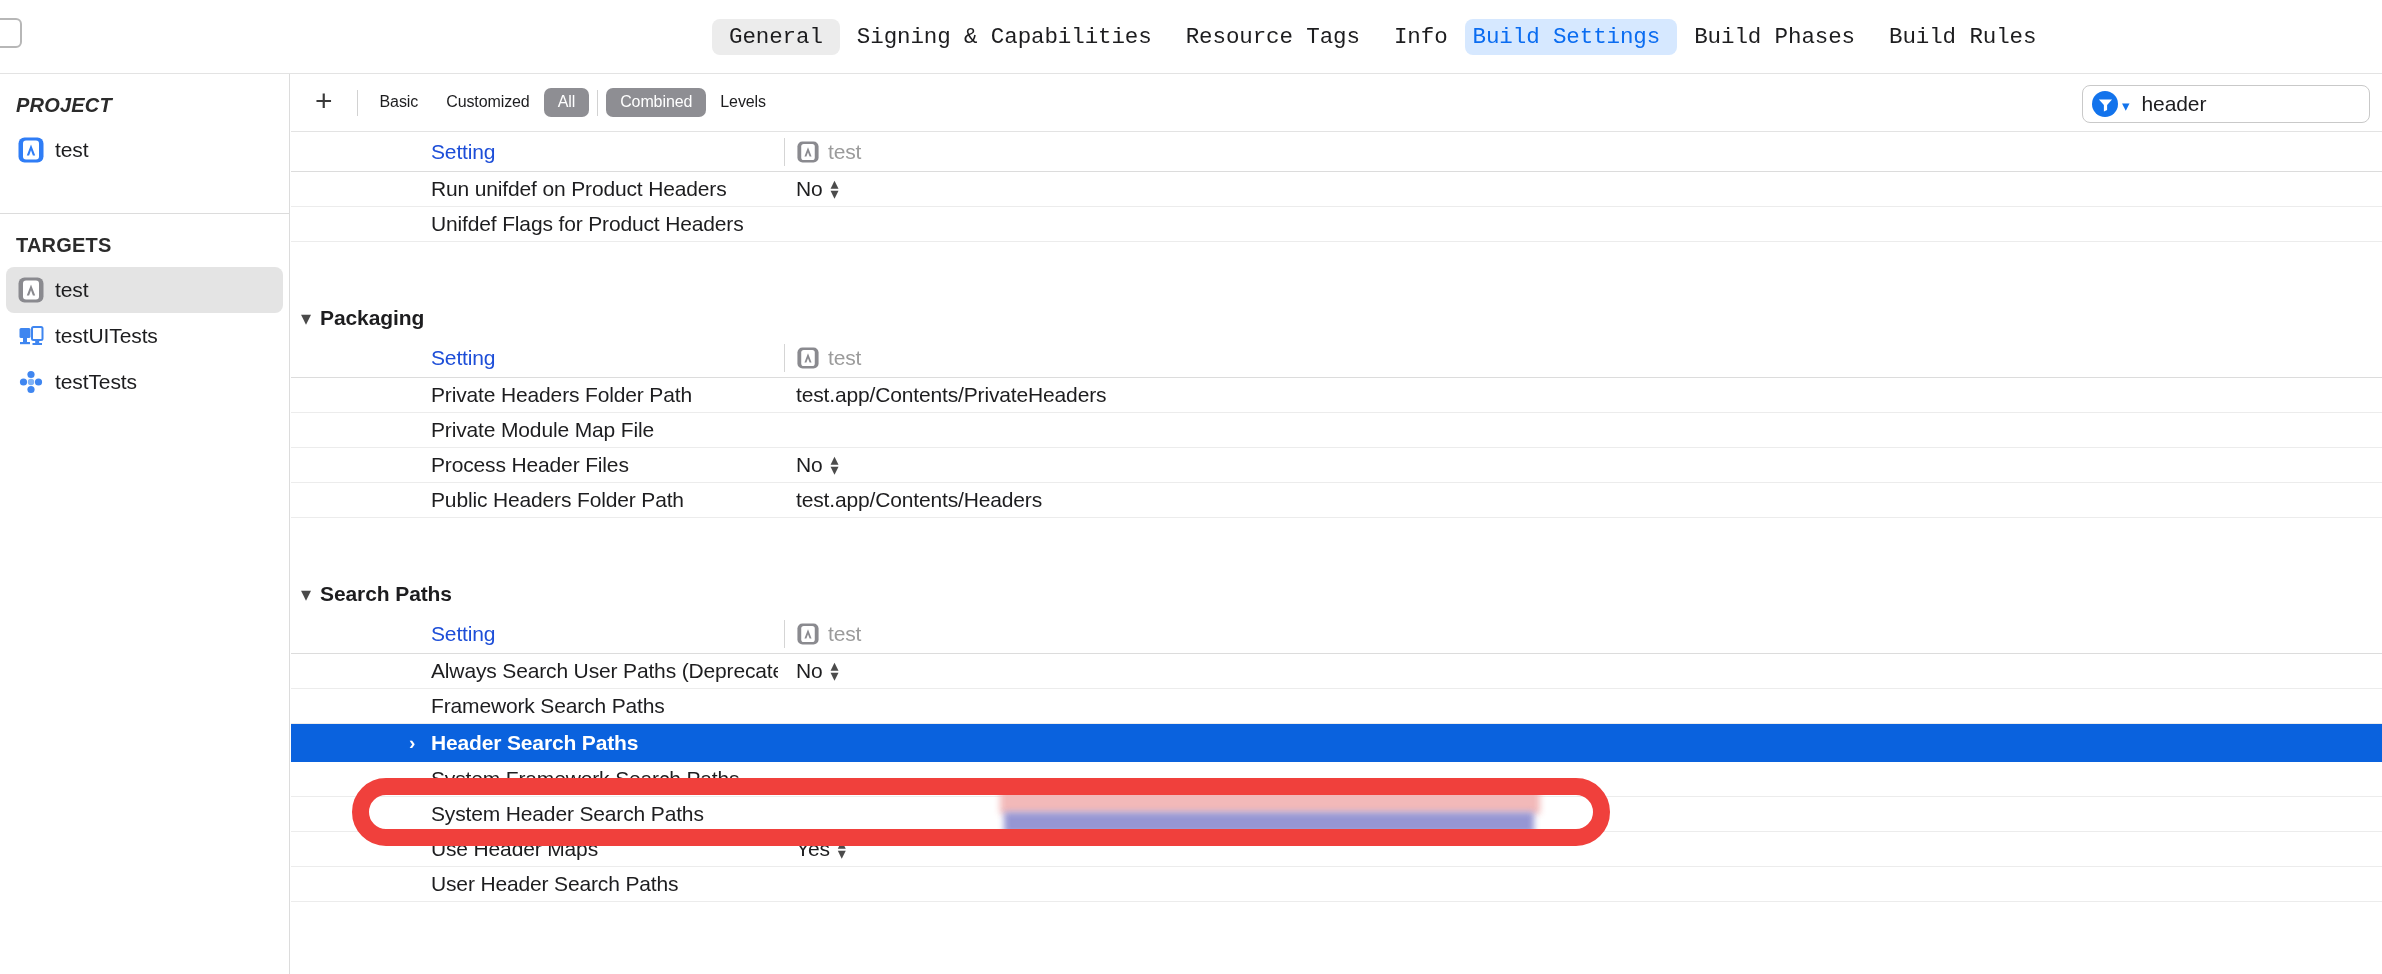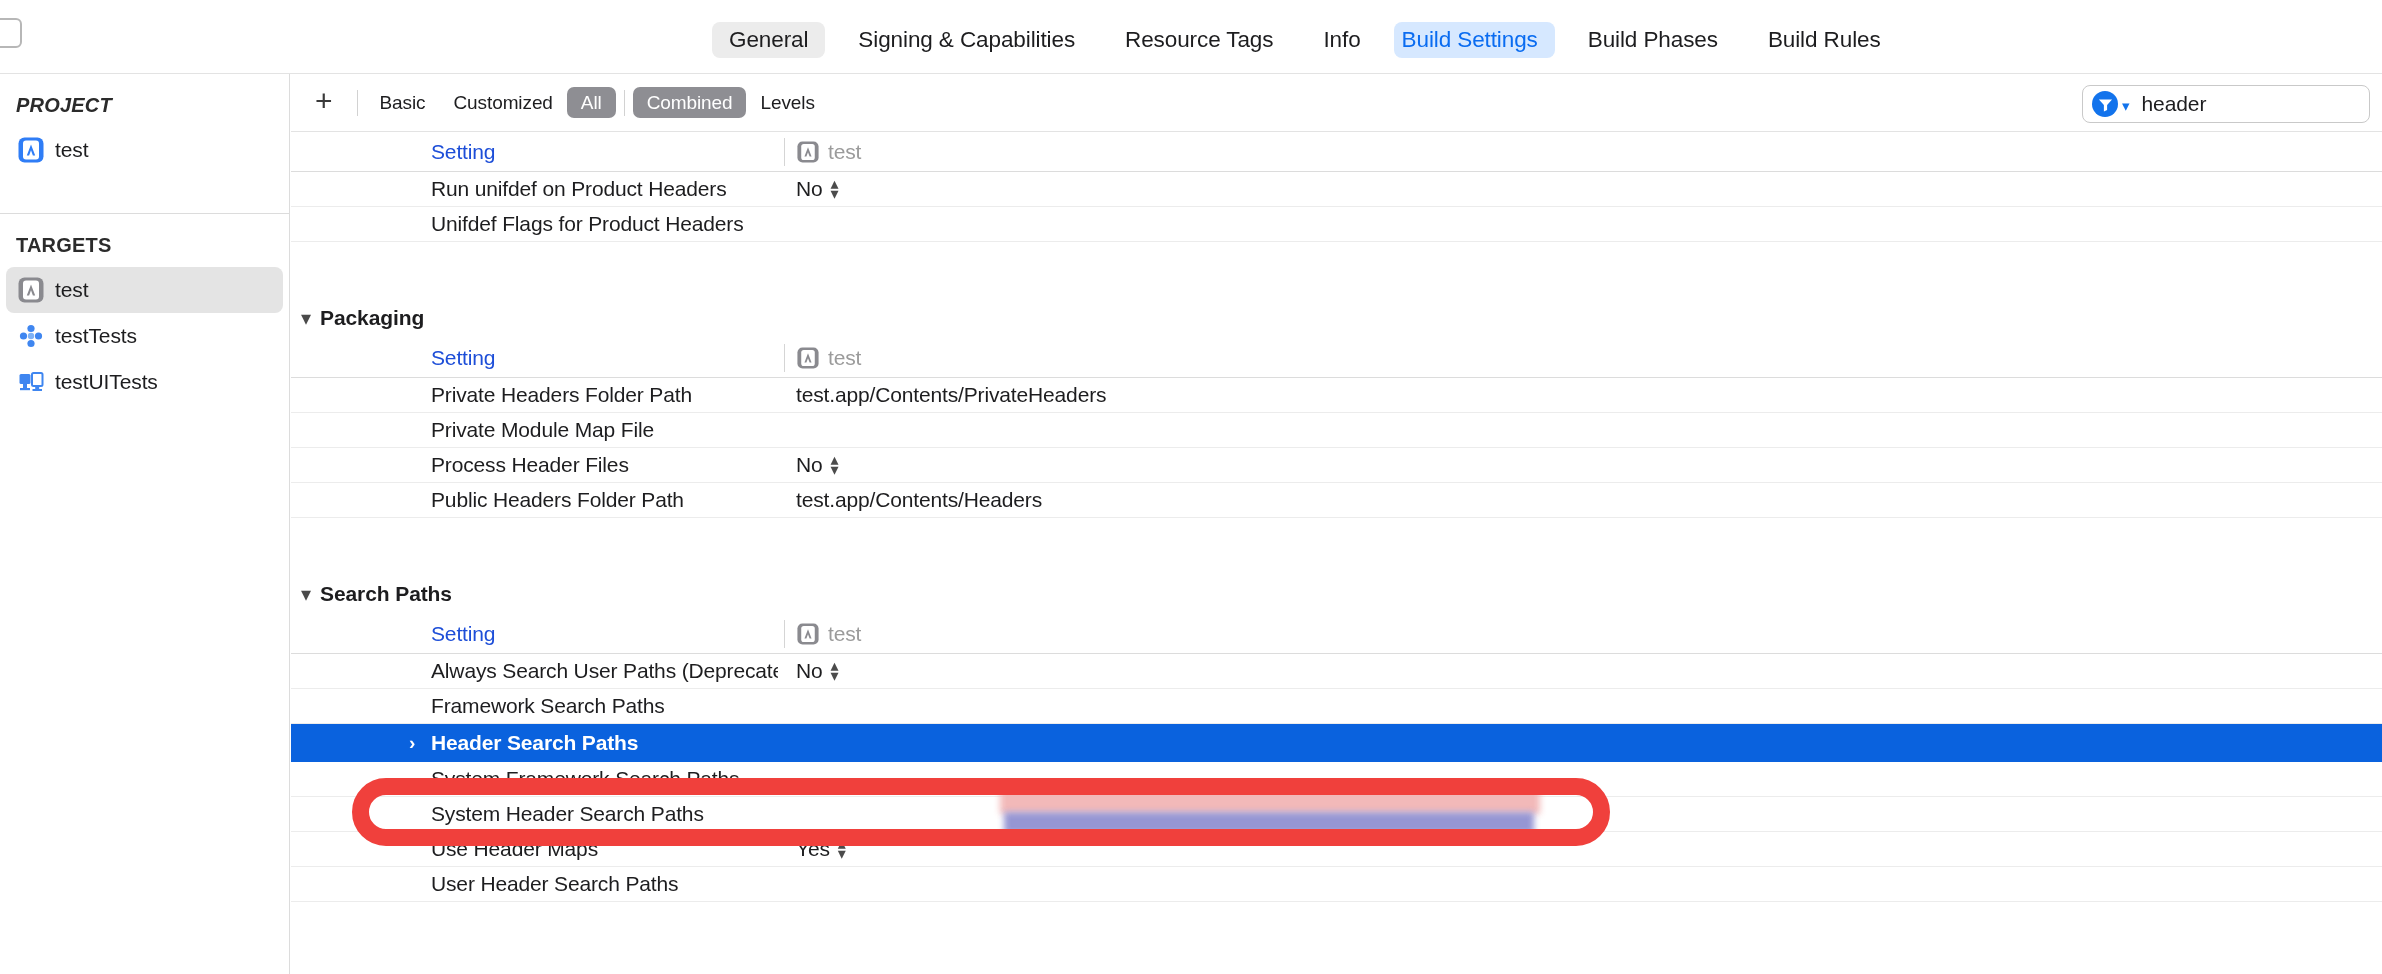--- a/index.html
+++ b/index.html
@@ -33,23 +33,24 @@
     left: -12px; top: 18px;
     width: 34px; height: 30px;
     border: 2.5px solid #b7b7b7;
     border-radius: 6px;
     background: #ffffff;
   }
   .tabs {
     position: absolute;
     left: 712px; top: 16px;
     display: flex;
-    align-items: flex-end;
-    gap: 16px;
+    align-items: center;
+    gap: 0px;
     height: 42px;
+    font-family: Liberation Mono, monospace;
   }
   .tab {
     font-size: 22.5px;
     color: #1d1d1f;
     padding: 7px 17px;
     border-radius: 8px;
     white-space: nowrap;
     line-height: 1;
     letter-spacing: -0.1px;
   }
@@ -118,21 +119,21 @@
     line-height: 1;
     padding: 0 16px 4px 6px;
     font-weight: 300;
   }
   .vsep {
     width: 1px; height: 26px;
     background: #d2d2d2;
     margin: 0 8px;
   }
   .fbtn {
-    font-size: 19px;
+    font-size: 16px;
     color: #1d1d1f;
     padding: 5px 14px;
     border-radius: 7px;
     white-space: nowrap;
     letter-spacing: -0.1px;
     line-height: 1.15;
   }
   .fbtn.on { background: #8e8e93; color: #ffffff; }
 
   .searchfield {
@@ -339,49 +340,49 @@
 
     <div class="side-row selected" style="margin-top:10px;">
       <span class="ic">
         <svg viewBox="0 0 26 26" width="26" height="26">
           <rect x="0.5" y="0.5" width="25" height="25" rx="6" fill="#8a8a8f"></rect>
           <rect x="5" y="3.5" width="16" height="19" rx="3" fill="#ffffff"></rect>
           <path d="M13 7.4 L17.2 18.4 L14.9 18.4 L13 13.2 L11.1 18.4 L8.8 18.4 Z" fill="#8a8a8f"></path>
         </svg>
       </span>
       <span class="side-label">test</span>
-    </div>
-
-    <div class="side-row">
-      <span class="ic">
-        <svg viewBox="0 0 26 26" width="26" height="26">
-          <circle cx="13" cy="5.5" r="3.6" fill="#3f86f0"></circle>
-          <circle cx="13" cy="20.5" r="3.6" fill="#3f86f0"></circle>
-          <circle cx="5.5" cy="13" r="3.6" fill="#3f86f0"></circle>
-          <circle cx="20.5" cy="13" r="3.6" fill="#3f86f0"></circle>
-          <circle cx="13" cy="13" r="3.2" fill="#7fb2f6"></circle>
-        </svg>
-      </span>
-      <span class="side-label">testTests</span>
     </div>
 
     <div class="side-row">
       <span class="ic">
         <svg viewBox="0 0 26 26" width="26" height="26">
           <rect x="1.5" y="5" width="11" height="10" rx="1.5" fill="#3f86f0"></rect>
           <rect x="5" y="15" width="4" height="4" fill="#3f86f0"></rect>
           <rect x="2" y="19" width="10" height="2.2" fill="#3f86f0"></rect>
           <rect x="14" y="4" width="10.5" height="13" rx="1.5" fill="none" stroke="#3f86f0" stroke-width="2"></rect>
           <rect x="17.2" y="17" width="4" height="3" fill="#3f86f0"></rect>
           <rect x="14.5" y="20" width="9.5" height="2" fill="#3f86f0"></rect>
         </svg>
       </span>
       <span class="side-label">testUITests</span>
     </div>
 
+    <div class="side-row">
+      <span class="ic">
+        <svg viewBox="0 0 26 26" width="26" height="26">
+          <circle cx="13" cy="5.5" r="3.6" fill="#3f86f0"></circle>
+          <circle cx="13" cy="20.5" r="3.6" fill="#3f86f0"></circle>
+          <circle cx="5.5" cy="13" r="3.6" fill="#3f86f0"></circle>
+          <circle cx="20.5" cy="13" r="3.6" fill="#3f86f0"></circle>
+          <circle cx="13" cy="13" r="3.2" fill="#7fb2f6"></circle>
+        </svg>
+      </span>
+      <span class="side-label">testTests</span>
+    </div>
+
   </div>
 
   <div class="main">
 
     <div class="filterbar">
       <div class="plus-btn">+</div>
       <div class="vsep"></div>
       <div class="fbtn">Basic</div>
       <div class="fbtn">Customized</div>
       <div class="fbtn on">All</div>

